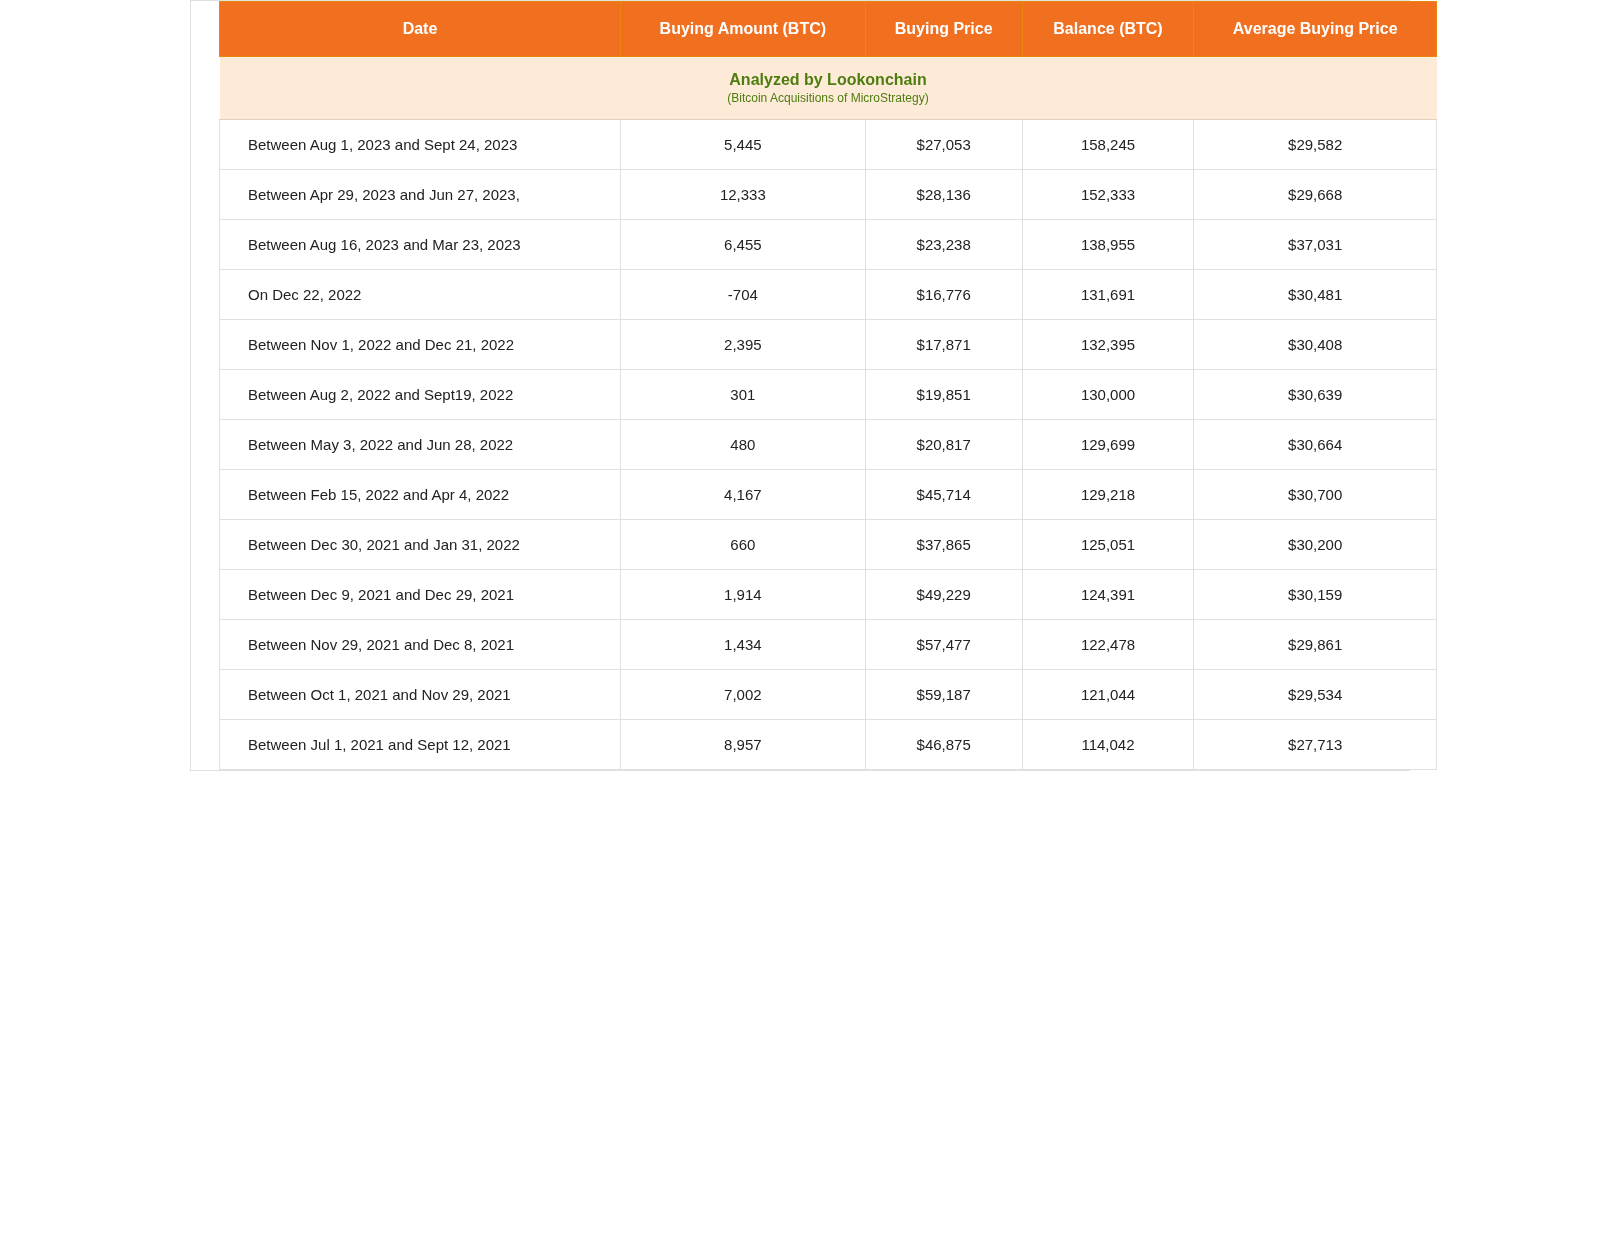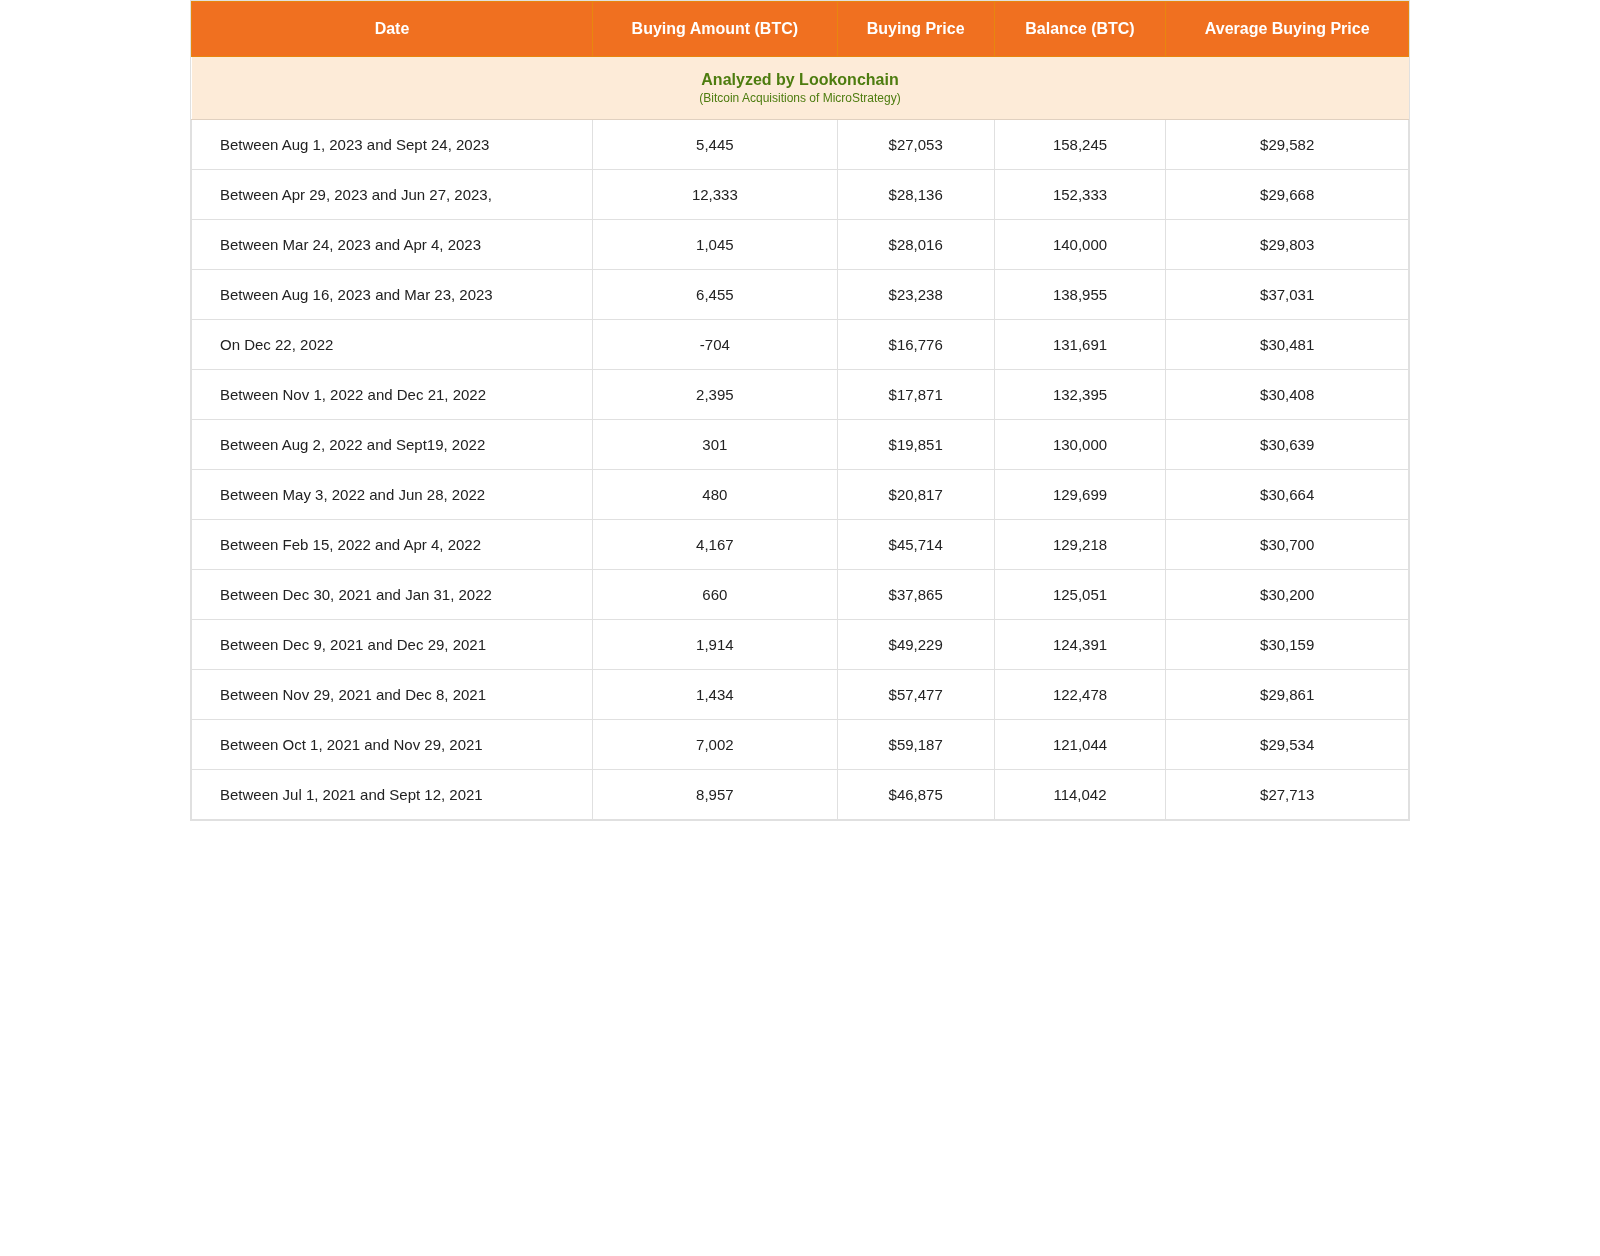--- a/index.html
+++ b/index.html
@@ -23,20 +23,21 @@
       width: 1220px;
       margin: 0 auto;
       border: 1px solid #e0e0e0;
       border-collapse: collapse;
     }
 
     table {
       width: 100%;
       border-collapse: collapse;
       font-size: 15px;
+      margin-left: 28px;
     }
 
     thead tr th {
       background-color: #f07020;
       color: #ffffff;
       text-align: center;
       padding: 18px 12px;
       font-weight: bold;
       font-size: 16px;
       border: 1px solid #e8860e;
@@ -127,27 +128,20 @@
           <td>$29,582</td>
         </tr>
         <tr class="data-row">
           <td>Between Apr 29, 2023 and Jun 27, 2023,</td>
           <td>12,333</td>
           <td>$28,136</td>
           <td>152,333</td>
           <td>$29,668</td>
         </tr>
         <tr class="data-row">
-          <td>Between Mar 24, 2023 and Apr 4, 2023</td>
-          <td>1,045</td>
-          <td>$28,016</td>
-          <td>140,000</td>
-          <td>$29,803</td>
-        </tr>
-        <tr class="data-row">
           <td>Between Aug 16, 2023 and Mar 23, 2023</td>
           <td>6,455</td>
           <td>$23,238</td>
           <td>138,955</td>
           <td>$37,031</td>
         </tr>
         <tr class="data-row">
           <td>On Dec 22, 2022</td>
           <td class="negative">-704</td>
           <td>$16,776</td>

